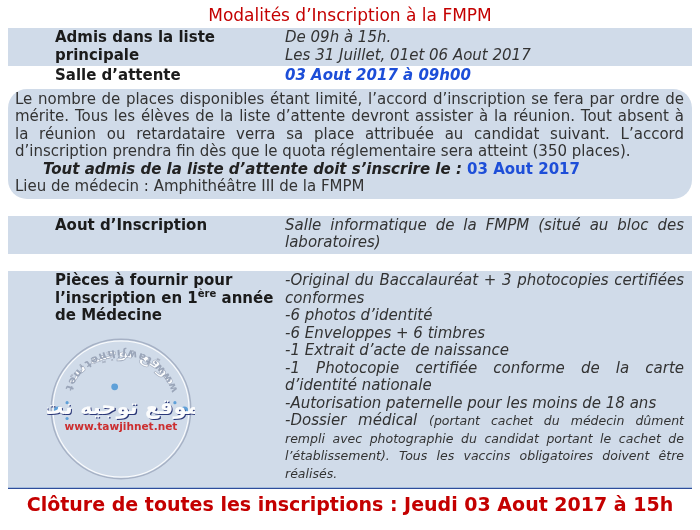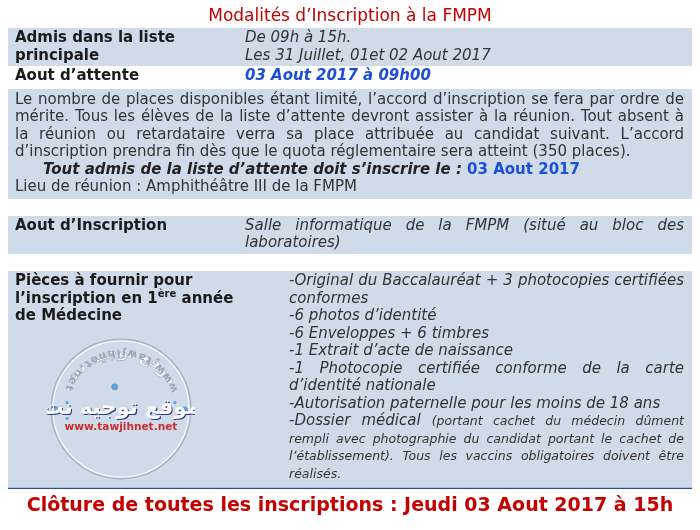--- a/index.html
+++ b/index.html
@@ -8,35 +8,35 @@
     width:700px; height:530px; overflow:hidden;
     font-family:"DejaVu Sans","Liberation Sans",sans-serif;
     font-size:15px; color:#333333; line-height:1.17;
   }
   .page { width:700px; height:530px; position:relative; }
   .title {
     margin-top:6px; text-align:center;
     font-size:17px; font-weight:normal; color:#c40000; line-height:19px;
   }
   .table { margin:3px 8px 0 8px; }
-  .row { display:flex; }
+  .row { display:flex;padding-left:40px; }
   .bg { background:#d0dbe9; }
   .row .label {
     width:237px; flex:0 0 237px; padding:1px 6px 2px 7px;
     font-weight:bold; color:#1b1b1b;
   }
   .row .value { flex:1; padding:1px 8px 2px 0;font-style:italic; }
   .just { text-align:justify; }
   .blue { color:#1d4ed8; }
   .bold { font-weight:bold; }
-  .notice-block { padding:2px 8px 3px 7px; margin-top:2px; }
+  .notice-block { padding:2px 8px 3px 7px; margin-top:2px;border-radius:19px; }
   .notice-emphasis { font-weight:bold; font-style:italic; color:#222222;margin-left:28px; }
   .gap { height:17px; }
   .row-lieu { margin-bottom:0; }
-  .row-pieces { position:relative; padding-bottom:2px;gap:44px; }
+  .row-pieces { position:relative; padding-bottom:2px; }
   .pieces-item { text-align:justify; }
   .it-small { font-size:12.5px; }
   sup { font-size:10px; vertical-align:super; line-height:0; }
   .divider { height:2px; background:#2e4d9b; border-top:1px solid #a5bcdd; }
   .closing {
     margin-top:4px; text-align:center;
     font-size:19px; font-weight:bold; color:#c40000;
   }
   
   .stamp {
@@ -61,33 +61,33 @@
 <div class="page">
 
   <div class="title">Modalités d’Inscription à la FMPM</div>
 
   <div class="table">
 
     <div class="row bg">
       <div class="label">Admis dans la liste principale</div>
       <div class="value">
         <div>De 09h à 15h.</div>
-        <div>Les 31 Juillet, 01et 02 Aout 2017</div>
+        <div>Les 31 Juillet, 01et 06 Aout 2017</div>
       </div>
     </div>
 
     <div class="row">
-      <div class="label">Aout d’attente</div>
+      <div class="label">Salle d’attente</div>
       <div class="value blue bold">03 Aout 2017 à 09h00</div>
     </div>
 
     <div class="bg notice-block">
       <div class="just">Le nombre de places disponibles étant limité, l’accord d’inscription se fera par ordre de mérite. Tous les élèves de la liste d’attente devront assister à la réunion. Tout absent à la réunion ou retardataire verra sa place attribuée au candidat suivant. L’accord d’inscription prendra fin dès que le quota réglementaire sera atteint (350 places).</div>
       <div><span class="notice-emphasis">Tout admis de la liste d’attente doit s’inscrire le : </span><span class="blue bold">03 Aout 2017</span></div>
-      <div>Lieu de réunion : Amphithéâtre III de la FMPM</div>
+      <div>Lieu de médecin : Amphithéâtre III de la FMPM</div>
     </div>
 
     <div class="gap"></div>
 
     <div class="row bg row-lieu">
       <div class="label">Aout d’Inscription</div>
       <div class="value just">Salle informatique de la FMPM (situé au bloc des laboratoires)</div>
     </div>
 
     <div class="gap"></div>

